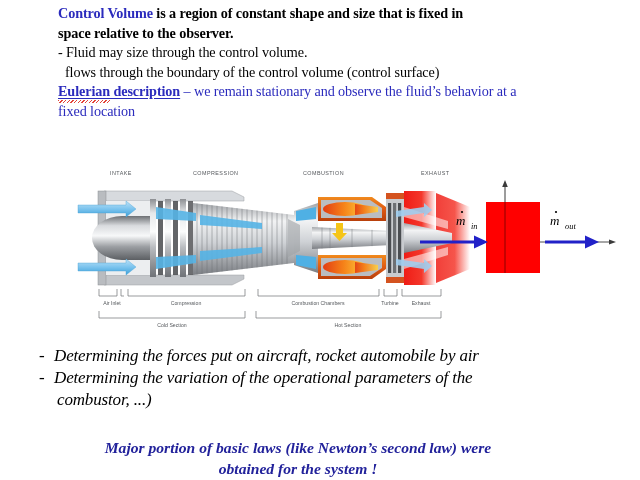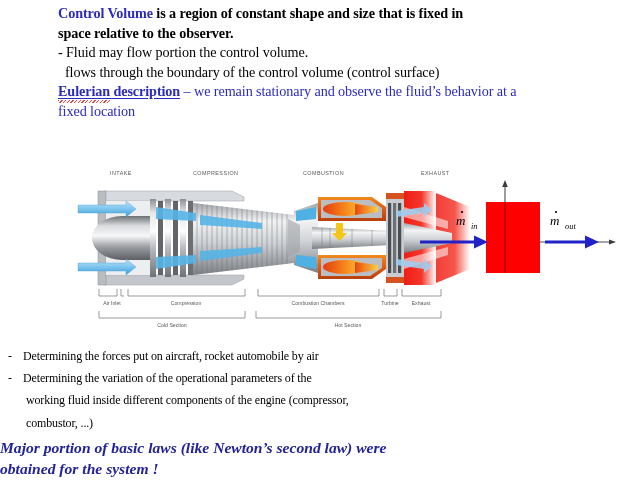--- a/index.html
+++ b/index.html
@@ -64,34 +64,36 @@
   .diagram svg { display: block; }
 
   
   .bottom-block {
     position: absolute;
     left: 8px;
     top: 345px;
     width: 630px;
   }
   .bline {
-    font-size: 12px;
+    font-size: 17px;
     line-height: 22.2px;
+    font-style: italic;
     white-space: nowrap;
     letter-spacing: -0.15px;
+    margin-left: 31px;
   }
   .bullet-dash { display: inline-block; width: 15px; }
   .bhang { padding-left: 18px; }
 
   .closing {
     position: absolute;
     left: 0;
     top: 437px;
     width: 596px;
-    text-align: left;
+    text-align: center;
   }
   .cline {
     font-size: 15.6px;
     line-height: 21px;
     font-style: italic;
     font-weight: bold;
     color: #22229b;
     white-space: nowrap;
   }
 </style>
@@ -99,21 +101,21 @@
 <body>
 
 <div class="text-block">
 
   <div class="line">
     <span class="bold blue">Control Volume</span><span class="bold"> is a region of constant shape  and size that is fixed in</span>
   </div>
 
   <div class="line bold">space relative to the observer.</div>
 
-  <div class="line">- Fluid may flow  portion the control volume.</div>
+  <div class="line">- Fluid may size  through the control volume.</div>
 
 
   <div class="line indent1">flows  through the boundary of the control volume (control surface)</div>
 
   <div class="line">
     <span class="bold blue u spell">Eulerian</span><span class="bold blue u"> description</span><span class="blue"> – we remain stationary and observe the fluid’s behavior at a</span>
   </div>
 
   <div class="line blue">fixed location</div>
 </div>
@@ -344,20 +346,19 @@
 </svg>
 </div>
 
 <div class="bottom-block">
   <div class="bline">
     <span class="bullet-dash">-</span><span>Determining the forces put on aircraft, rocket automobile by air</span>
   </div>
   <div class="bline">
     <span class="bullet-dash">-</span><span>Determining the variation of the operational parameters of the</span>
   </div>
-  <div class="bline bhang">working fluid inside different components of the engine (compressor,</div>
   <div class="bline bhang">combustor, ...)</div>
 </div>
 
 <div class="closing">
   <div class="cline">Major portion of basic laws (like Newton’s second  law) were</div>
   <div class="cline">obtained  for the system !</div>
 </div>
 
 </body></html>

